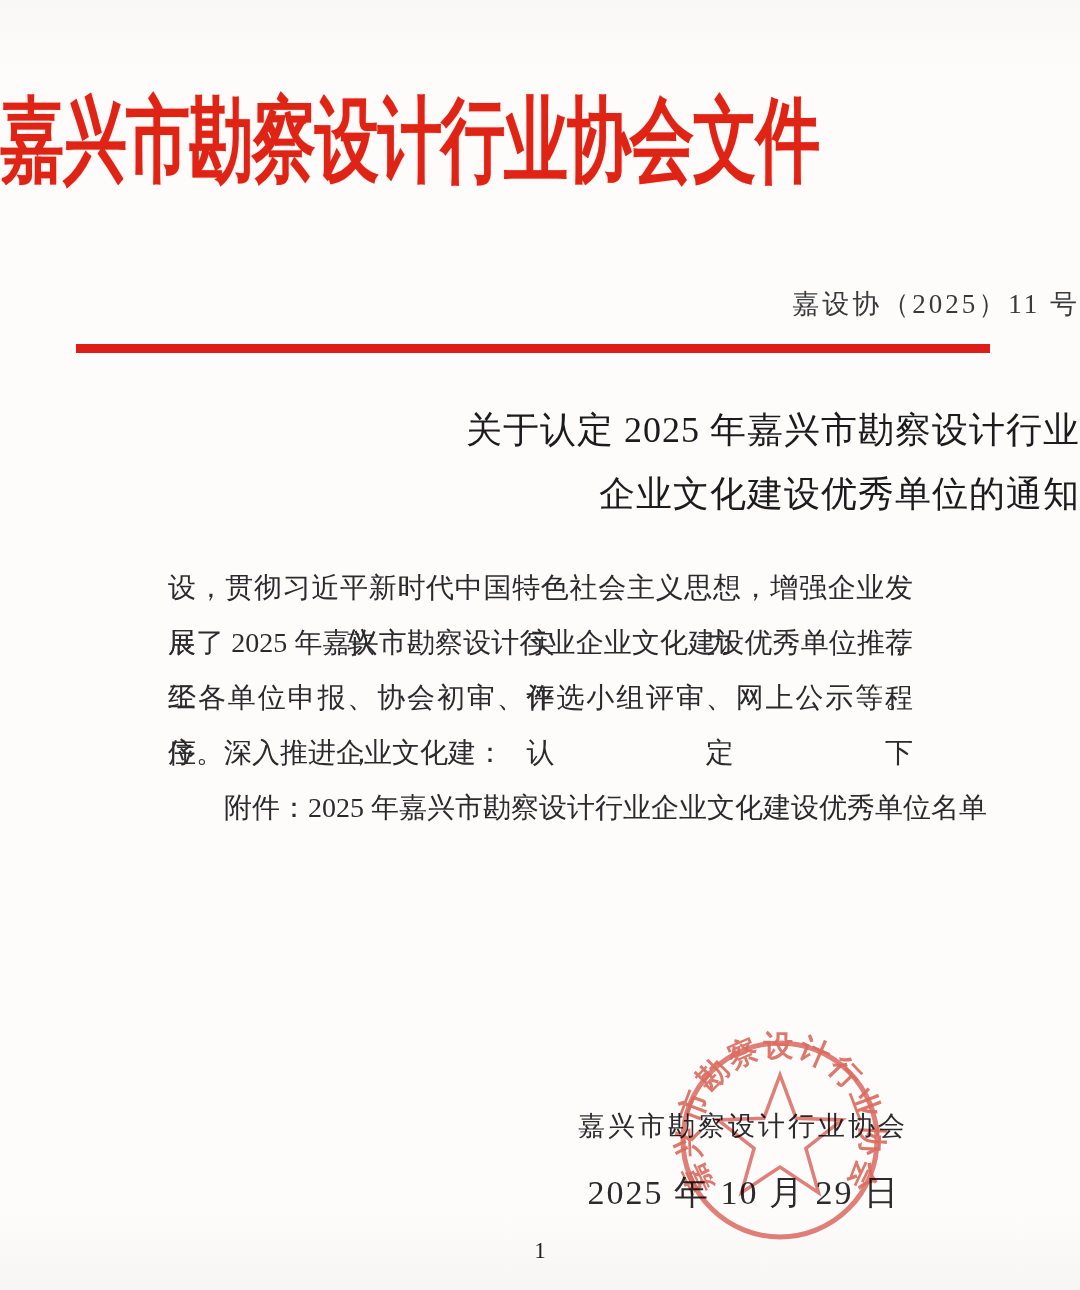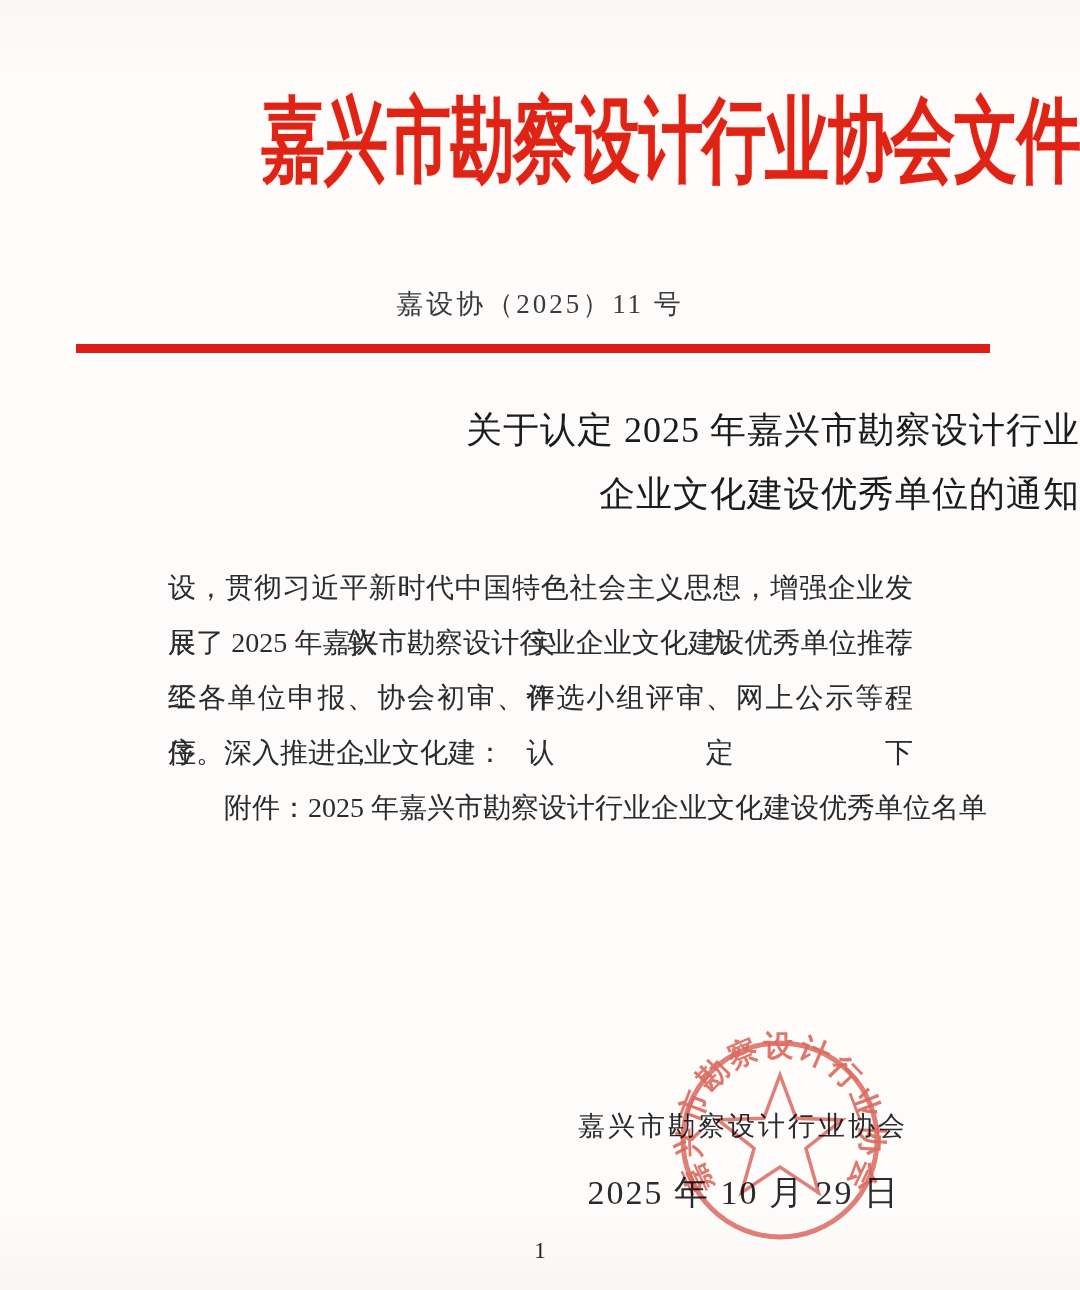--- a/index.html
+++ b/index.html
@@ -11,36 +11,36 @@
     position:relative;
     overflow:hidden;
   }
   .page{
     position:absolute;inset:0;
     background:linear-gradient(180deg,#faf8f6 0%,#fdfcfb 6%,#fdfcfb 94%,#f8f6f4 100%);
   }
   
   .header-title{
     position:absolute;top:78px;left:0;width:100%;
-    text-align:right;
+    text-align:left;
   }
   .header-title span{
     display:inline-block;
     font-size:64px;
     font-weight:bold;
     color:#df2416;
     letter-spacing:-1px;
     transform:scaleY(1.45);
     transform-origin:center top;
     white-space:nowrap;
     text-shadow:0 0 1px rgba(223,36,22,.55);
   }
   .doc-number{
     position:absolute;top:286px;left:0;width:100%;
-    text-align:center;
+    text-align:right;
     font-size:27px;
     letter-spacing:3px;
     color:#3a3a3c;
   }
   .red-rule{
     position:absolute;top:344px;left:76px;width:914px;height:9px;
     background:#dd1d16;
   }
   .doc-title{
     position:absolute;top:398px;left:0;width:100%;

